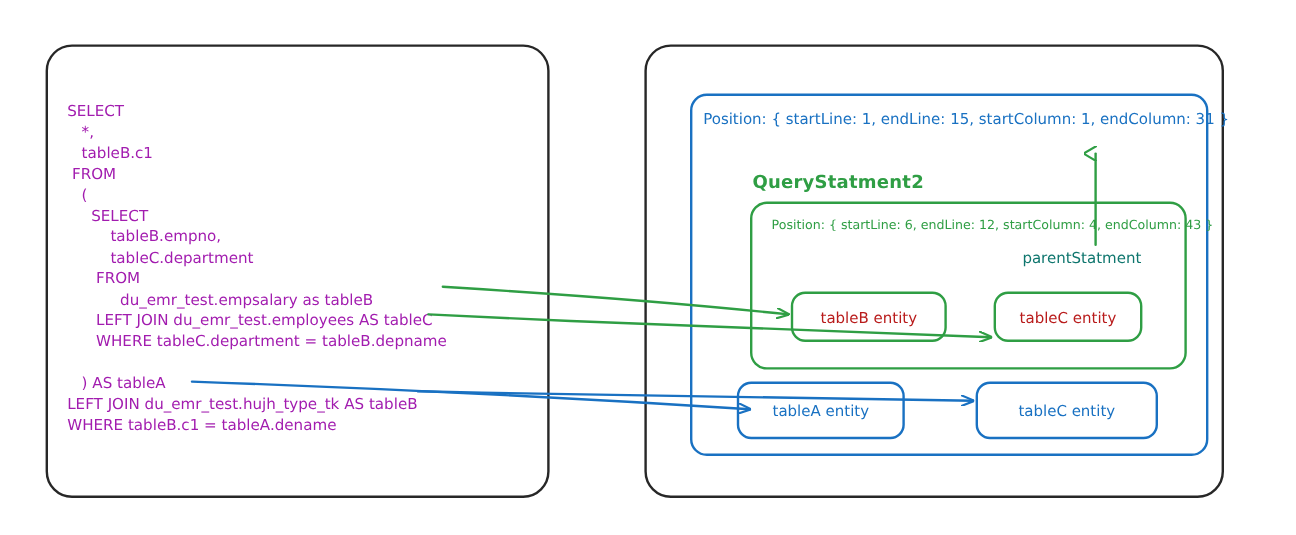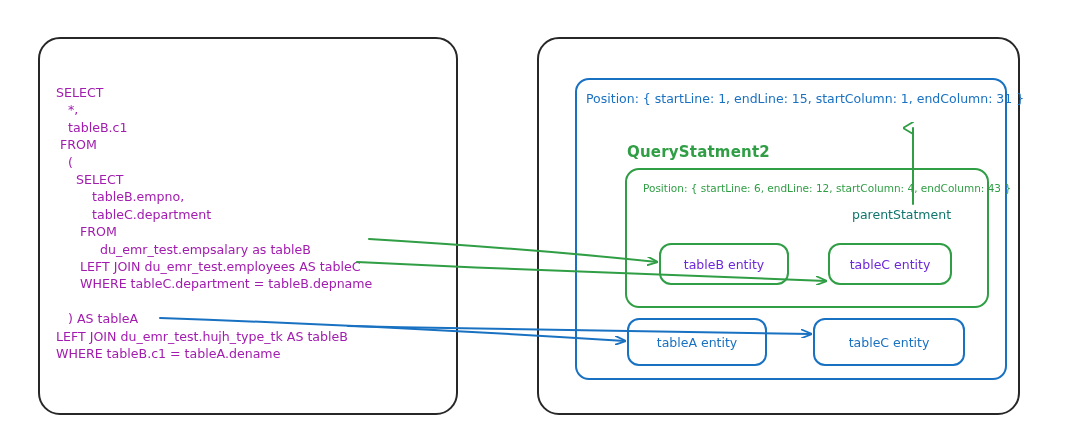--- a/index.html
+++ b/index.html
@@ -25,21 +25,21 @@
     border-width:2px;border-color:#2f9e44;border-radius:14px;
   }
 
   
   .entity{
     position:absolute;box-sizing:border-box;display:flex;
     align-items:center;justify-content:center;
     border-width:2px;border-style:solid;border-radius:12px;
     background:transparent;white-space:nowrap;
   }
-  .entity-green{border-color:#2f9e44;color:#6d28d9;}
+  .entity-green{border-color:#2f9e44;color:#b91c1c;}
   .entity-blue{border-color:#1971c2;color:#1971c2;}
 
   
   .txt{position:absolute;white-space:pre;line-height:1.05;}
   .title-blue{color:#1971c2;font-size:17px;font-weight:700;letter-spacing:.2px;}
   .title-green{color:#2f9e44;font-size:15px;font-weight:700;letter-spacing:.2px;}
   .pos-blue{color:#1971c2;font-size:12.5px;}
   .pos-green{color:#2f9e44;font-size:10.5px;}
   .lbl-green{color:#0f766e;font-size:12.5px;}
   .ent-label{font-size:12.5px;}
@@ -93,21 +93,21 @@
   <div class="txt lbl-green" style="left:852px;top:208px;">parentStatment</div>
 
   <div class="entity entity-green" style="left:659px;top:243px;width:130px;height:42px;">
     <span class="ent-label">tableB entity</span>
   </div>
 
   <div class="entity entity-green" style="left:828px;top:243px;width:124px;height:42px;">
     <span class="ent-label">tableC entity</span>
   </div>
 
-  <div class="entity entity-blue" style="left:627px;top:318px;width:140px;height:48px;">
+  <div class="entity entity-blue" style="left:614px;top:318px;width:140px;height:48px;">
     <span class="ent-label">tableA entity</span>
   </div>
 
   <div class="entity entity-blue" style="left:813px;top:318px;width:152px;height:48px;">
     <span class="ent-label">tableC entity</span>
   </div>
 
   <svg width="1080" height="446" viewBox="0 0 1080 446">
     <defs>
       <marker id="ah-green" markerWidth="11" markerHeight="9" refX="10" refY="4.5" orient="auto" markerUnits="userSpaceOnUse">

